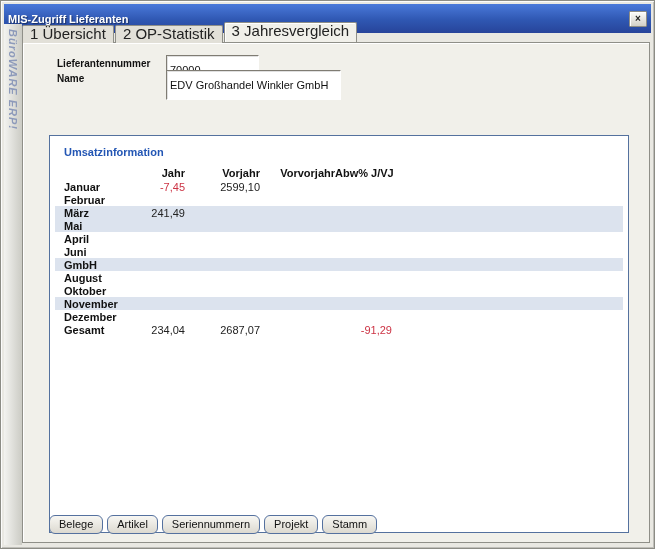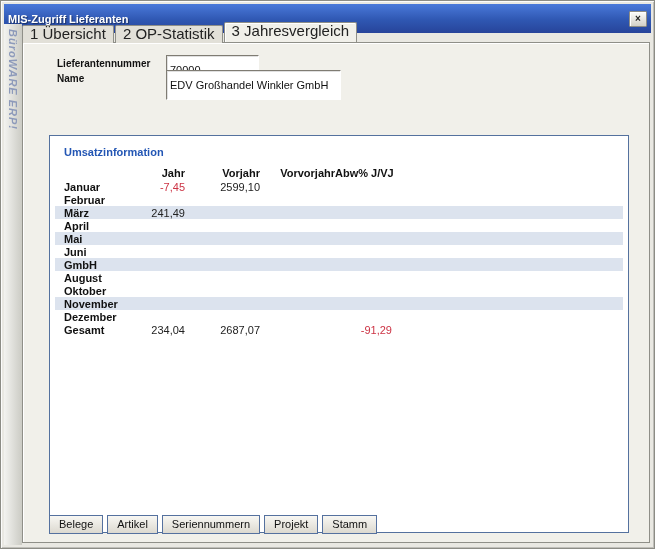--- a/index.html
+++ b/index.html
@@ -39,21 +39,21 @@
     padding-left:9px;font-size:11px;align-items:center;}
   .thead{position:absolute;left:5px;right:5px;top:30px;height:13px;font-weight:bold;color:#111;}
   .tbody{position:absolute;left:5px;right:5px;top:44px;}
   .trow{height:13px;color:#222;}
   .trow.shaded{background:#dce3ee;}
   .mcell{font-weight:bold;color:#111;white-space:nowrap;}
   .num{text-align:right;white-space:nowrap;}
   .neg{color:#cc3344;text-align:right;}
   .buttons{position:absolute;left:26px;bottom:8px;display:flex;gap:4px;}
   .btn{font-family:"Liberation Sans",sans-serif;font-size:11px;color:#111;
-    background:linear-gradient(#f8f7f3,#dcd9d0);border:1px solid #55719f;border-radius:0;
+    background:linear-gradient(#f8f7f3,#dcd9d0);border:1px solid #55719f;border-radius:6px;
     padding:2px 9px 3px;line-height:12px;cursor:default;}
 </style>
 </head>
 <body>
 
 <div class="window">
 
   <div class="titlebar">
     <span class="titletext">MIS-Zugriff Lieferanten</span>
     <span class="closebtn">
@@ -106,30 +106,30 @@
             <span></span>
           </div>
           <div class="trow shaded">
             <span class="mcell">März</span>
             <span class="num">241,49</span>
             <span class="num"></span>
             <span class="num"></span>
             <span class="num"></span>
             <span></span>
           </div>
+          <div class="trow shaded">
+            <span class="mcell">Mai</span>
+            <span class="num"></span>
+            <span class="num"></span>
+            <span class="num"></span>
+            <span class="num"></span>
+            <span></span>
+          </div>
           <div class="trow">
             <span class="mcell">April</span>
-            <span class="num"></span>
-            <span class="num"></span>
-            <span class="num"></span>
-            <span class="num"></span>
-            <span></span>
-          </div>
-          <div class="trow shaded">
-            <span class="mcell">Mai</span>
             <span class="num"></span>
             <span class="num"></span>
             <span class="num"></span>
             <span class="num"></span>
             <span></span>
           </div>
           <div class="trow">
             <span class="mcell">Juni</span>
             <span class="num"></span>
             <span class="num"></span>

